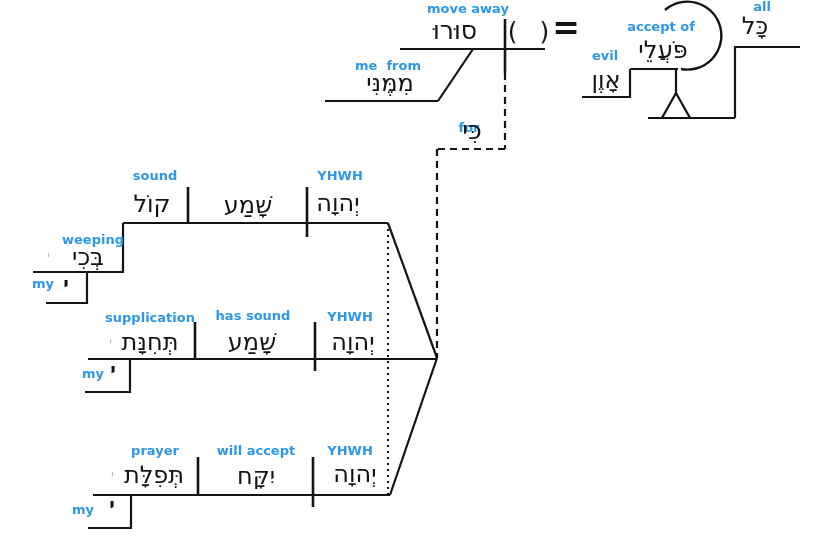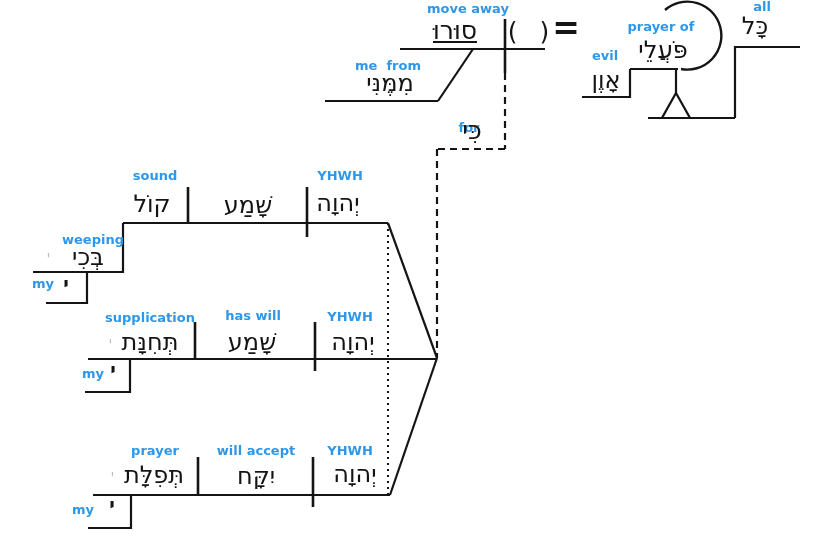--- a/index.html
+++ b/index.html
@@ -3,21 +3,21 @@
 <meta charset="utf-8">
 <style>
   html,body{margin:0;padding:0;background:#fff;}
   #canvas{position:relative;width:825px;height:538px;background:#ffffff;overflow:hidden;
           font-family:"DejaVu Sans",sans-serif;border-radius:16px;}
   #lines{position:absolute;left:0;top:0;}
   .lbl{position:absolute;transform:translateX(-50%);color:#2e97e8;font-weight:bold;
        font-size:13px;white-space:pre;line-height:1.1;}
   .heb{position:absolute;transform:translateX(-50%);color:#141414;font-size:24px;
        line-height:1.15;white-space:pre;direction:rtl;}
-  .heb-lg{font-size:25px;text-decoration:underline;}
+  .heb-lg{font-size:25px;}
   .heb-sm{position:absolute;transform:translateX(-50%);color:#141414;font-size:19px;
        font-weight:bold;line-height:1;}
   .grey{position:absolute;color:#bdbdbd;font-size:13px;line-height:1;}
   .paren{position:absolute;transform:translateX(-50%);color:#141414;font-size:25px;
        letter-spacing:7px;line-height:1.15;}
   .equals{position:absolute;transform:translateX(-50%);color:#141414;font-size:33px;
        font-weight:bold;line-height:1;}
 </style>
 </head>
 <body>
@@ -72,21 +72,21 @@
   <div class="heb heb-lg" style="left:455px;top:17px;">סוּרוּ</div>
   <div class="paren" style="left:532px;top:18px;">( )</div>
   <div class="equals" style="left:566px;top:11px;">=</div>
 
   <div class="lbl" style="left:388px;top:59px;">me  from</div>
   <div class="heb" style="left:390px;top:70px;">מִמֶּנִּי</div>
 
   <div class="lbl" style="left:469px;top:105px;margin-top:16px;">for</div>
   <div class="heb" style="left:472px;top:116px;font-size:26px;">כִּי</div>
 
-  <div class="lbl" style="left:661px;top:20px;">prayer of</div>
+  <div class="lbl" style="left:661px;top:20px;">accept of</div>
   <div class="heb" style="left:663px;top:37px;">פֹּעֲלֵי</div>
 
   <div class="lbl" style="left:605px;top:49px;">evil</div>
   <div class="heb" style="left:606px;top:67px;">אָוֶן</div>
 
   <div class="lbl" style="left:762px;top:0px;">all</div>
   <div class="heb" style="left:755px;top:13px;">כָּל</div>
 
   <div class="lbl" style="left:155px;top:169px;text-align:right;">sound</div>
   <div class="heb" style="left:152px;top:191px;">קוֹל</div>
@@ -96,21 +96,21 @@
 
   <div class="lbl" style="left:93px;top:233px;">weeping</div>
   <div class="grey" style="left:47px;top:249px;">י</div>
   <div class="heb" style="left:88px;top:244px;">בְּכִי</div>
   <div class="lbl" style="left:43px;top:277px;">my</div>
   <div class="heb-sm" style="left:66px;top:274px;">י</div>
 
   <div class="lbl" style="left:150px;top:311px;">supplication</div>
   <div class="grey" style="left:109px;top:335px;">י</div>
   <div class="heb" style="left:150px;top:329px;">תְּחִנָּת</div>
-  <div class="lbl" style="left:253px;top:309px;">has will</div>
+  <div class="lbl" style="left:253px;top:309px;">has sound</div>
   <div class="heb" style="left:252px;top:329px;">שָׁמַע</div>
   <div class="lbl" style="left:350px;top:310px;">YHWH</div>
   <div class="heb" style="left:353px;top:329px;">יְהוָה</div>
   <div class="lbl" style="left:93px;top:367px;">my</div>
   <div class="heb-sm" style="left:113px;top:360px;">י</div>
 
   <div class="lbl" style="left:155px;top:444px;">prayer</div>
   <div class="grey" style="left:111px;top:468px;">י</div>
   <div class="heb" style="left:154px;top:462px;">תְּפִלָּת</div>
   <div class="lbl" style="left:256px;top:444px;">will accept</div>

